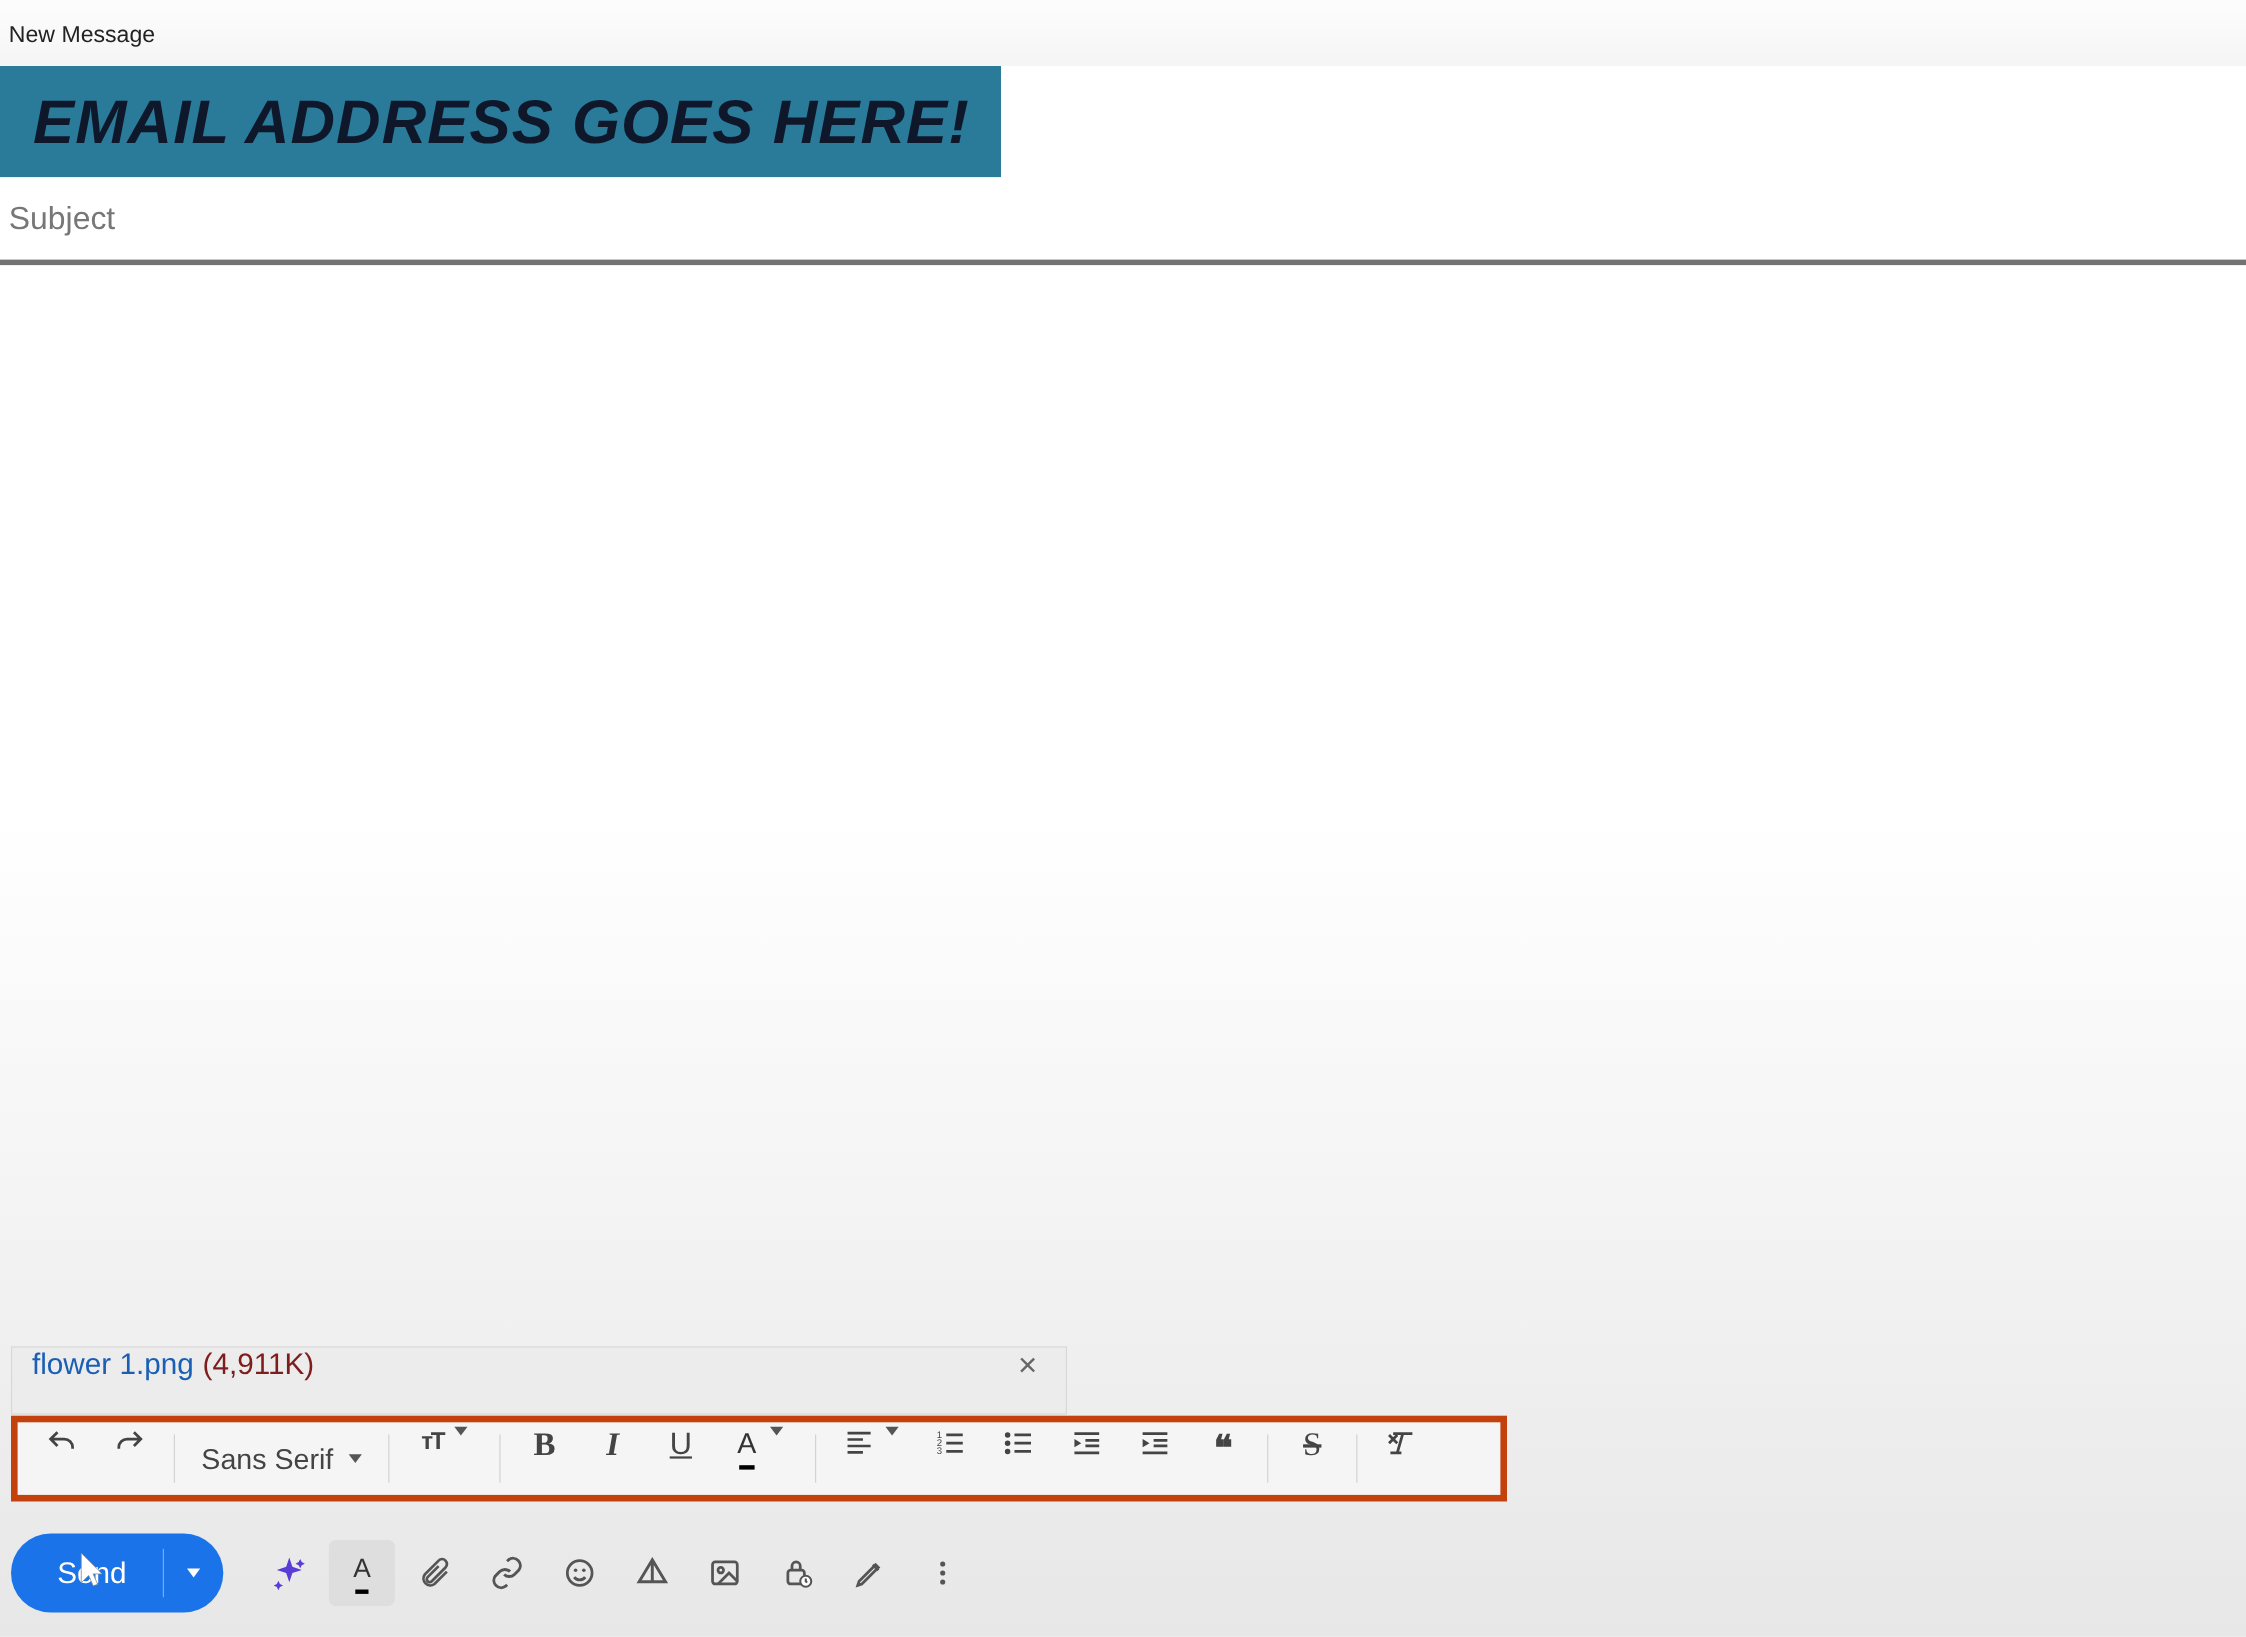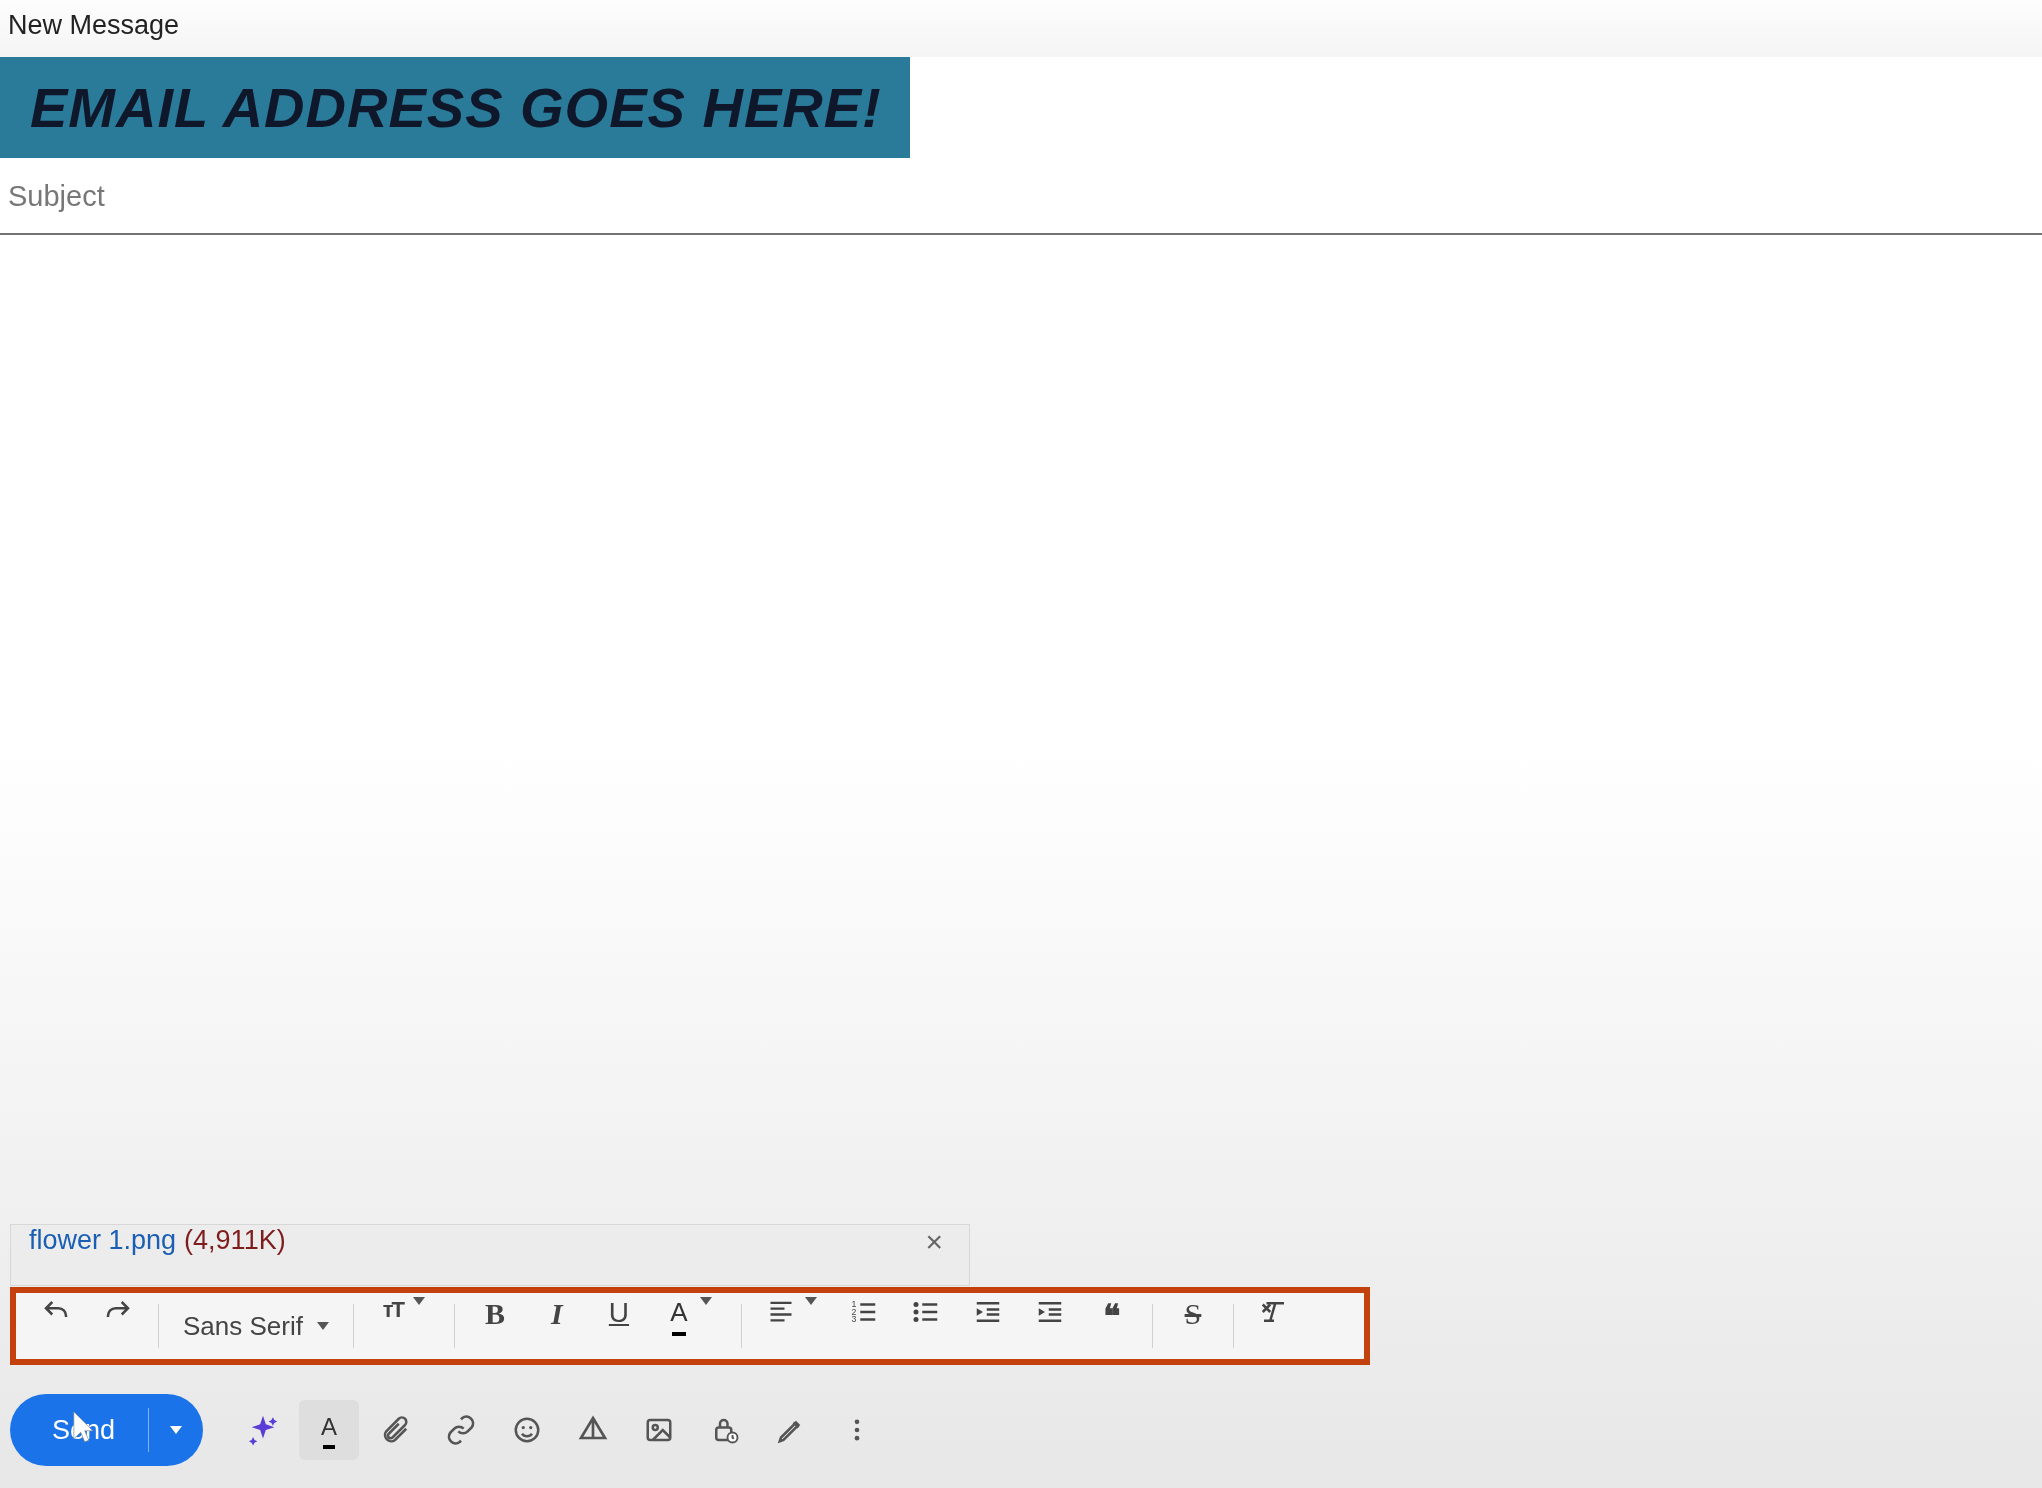--- a/index.html
+++ b/index.html
@@ -7,22 +7,22 @@
   body {
     font-family: Arial, Helvetica, sans-serif;
     background: linear-gradient(to bottom, #ffffff 0%, #ffffff 50%, #e7e7e7 100%);
     width: 2042px;
     height: 1488px;
     position: relative;
     overflow: hidden;
     color: #222;
   }
   .header-row {
-    padding: 10px 8px 16px 8px;
-    font-size: 27px;
+    padding: 20px 8px 16px 8px;
+    font-size: 21px;
     color: #222;
     background: linear-gradient(to bottom, #fdfdfd, #f5f5f5);
   }
   .to-row {
     padding: 0;
   }
   .to-overlay {
     display: inline-block;
     background: #2a7a9a;
     color: #0f172a;
@@ -31,21 +31,21 @@
     font-style: italic;
     font-size: 56px;
     letter-spacing: 1px;
     padding: 18px 28px 18px 30px;
     margin-left: 0;
   }
   .subject-row {
     padding: 22px 8px 20px 8px;
     font-size: 29px;
     color: #777;
-    border-bottom: 2px solid #737373;
+    border-bottom: 5px solid #737373;
     background: #fff;
   }
   .body-area {
     flex: 1;
     min-height: 880px;
     background: transparent;
   }
 
   
   .attachment-bar {

